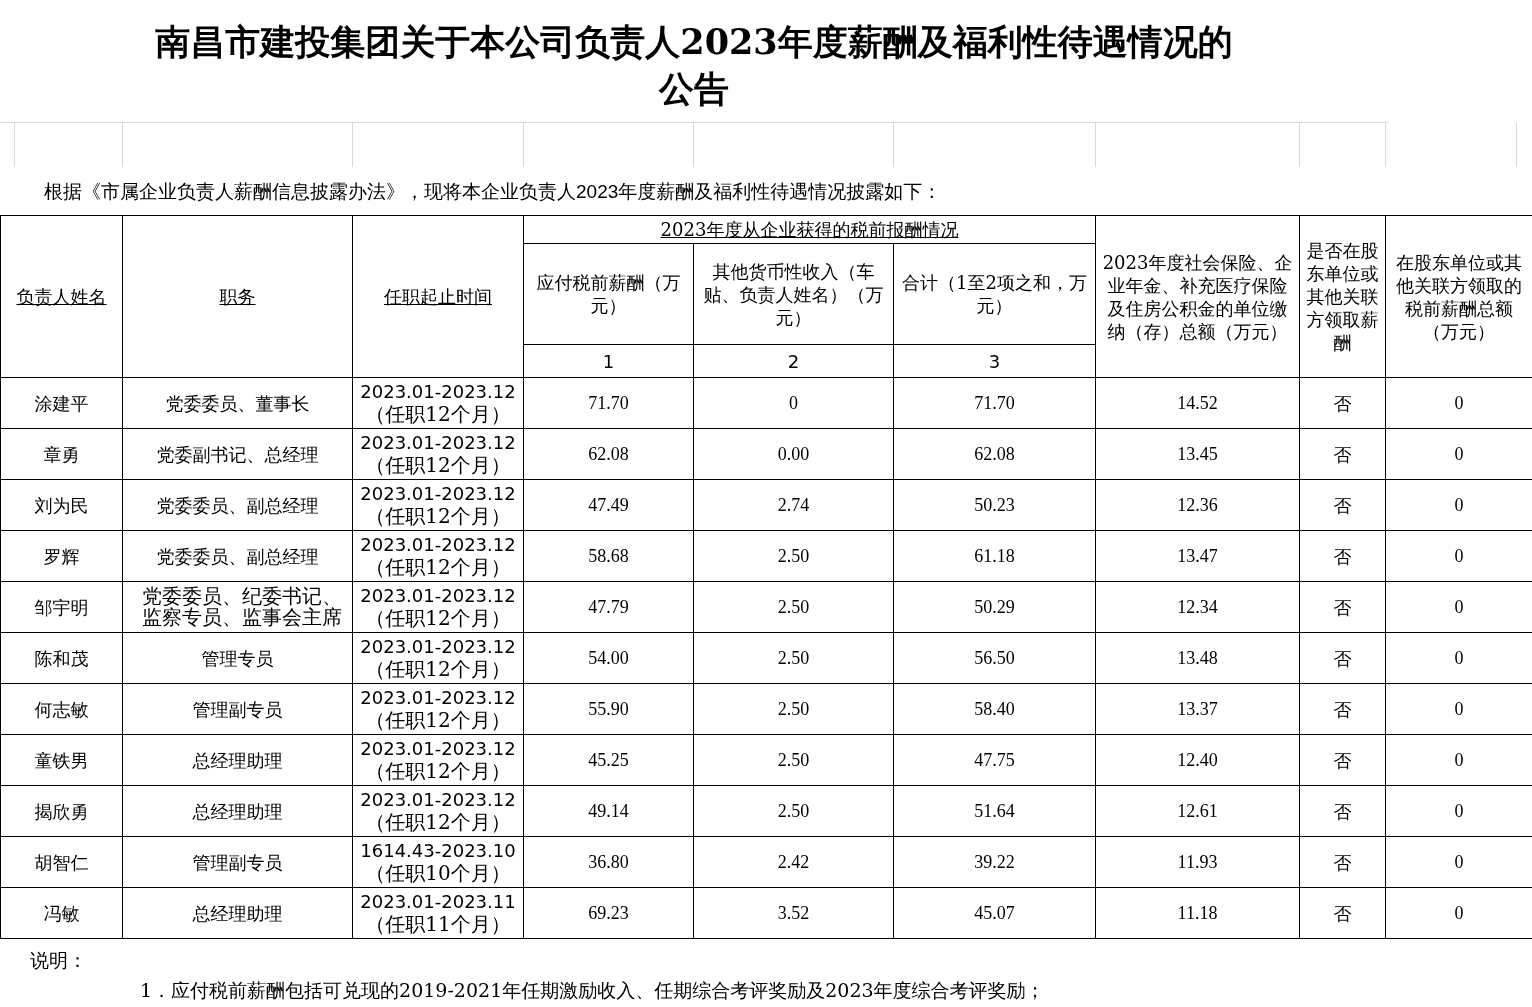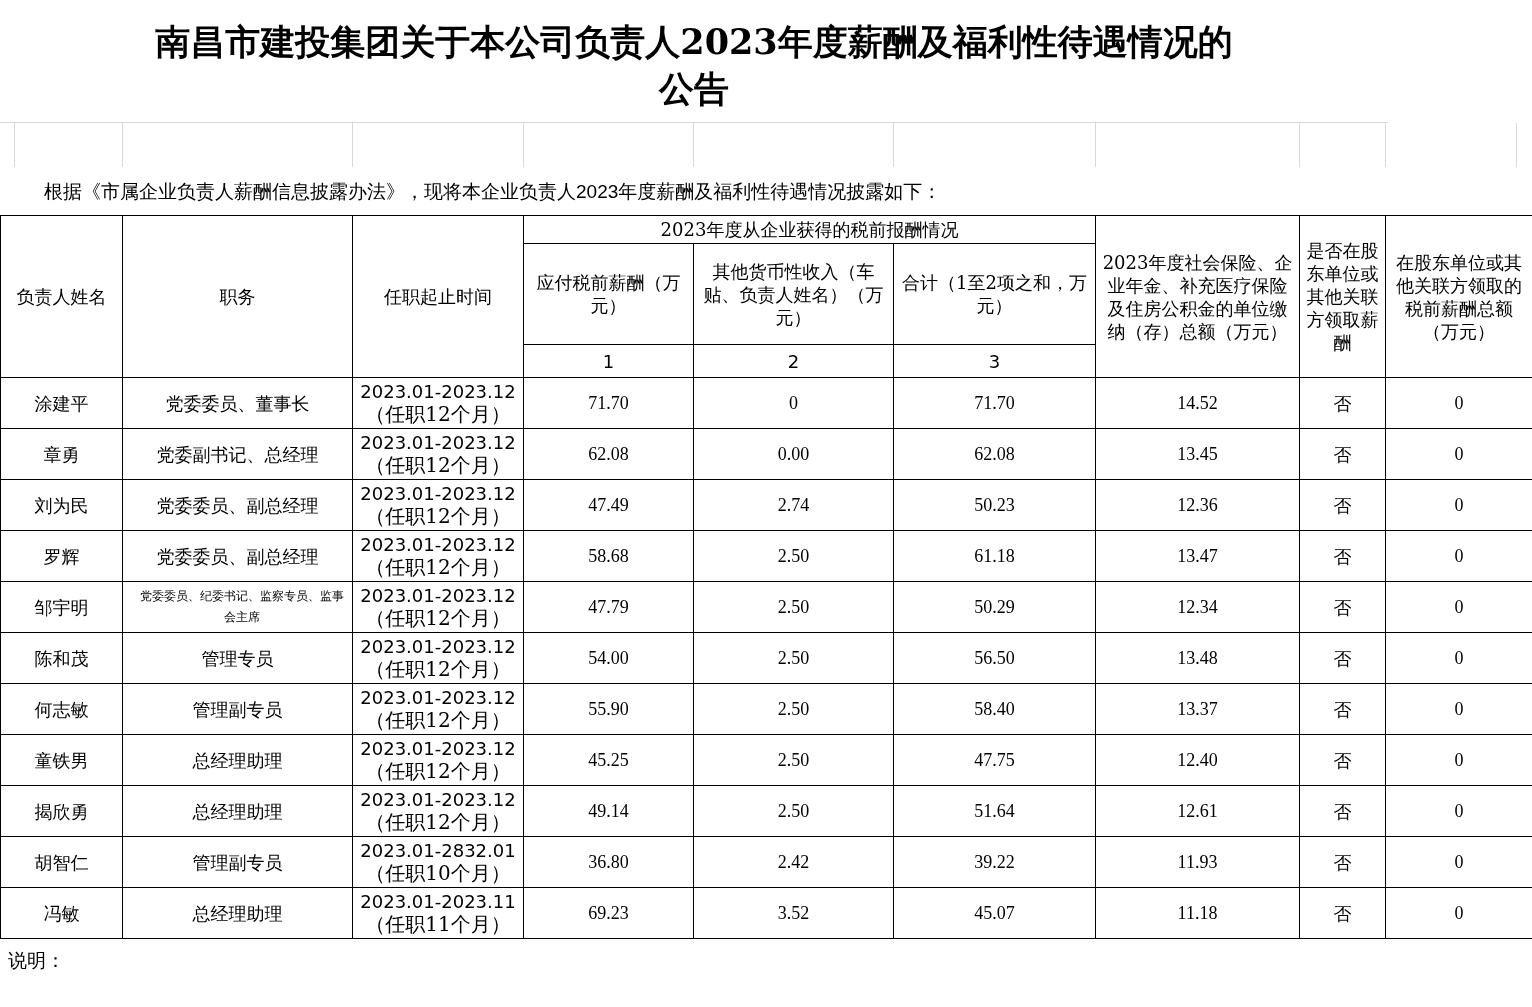--- a/index.html
+++ b/index.html
@@ -57,53 +57,54 @@
     border: 1px solid #000000;
     text-align: center;
     vertical-align: middle;
     font-weight: normal;
     font-size: 18px;
     padding: 2px 3px;
     line-height: 23px;
   }
   td.hdr {
     font-size: 19px;
+    text-decoration: underline;
   }
   td.hdr-small {
     font-size: 17px;
     line-height: 22px;
   }
   td.num {
     font-family: Liberation Serif, serif;
     font-size: 17px;
   }
   td.name {
     font-size: 19px;
   }
   td.post {
     font-size: 18px;
   }
   td.post.tight {
-    font-size: 12px;
+    font-size: 20px;
     line-height: 21px;
     padding-left: 12px;
   }
   td.period {
     font-family: "DejaVu Sans", "Liberation Sans", sans-serif;
     font-size: 16px;
     line-height: 21px;
   }
   td.period .cn {
     font-family: "DejaVu Serif", "Liberation Serif", serif;
     font-size: 20px;
   }
   .notes {
     font-family: "DejaVu Serif", "Liberation Serif", serif;
     font-size: 19px;
-    padding-left: 8px;
+    padding-left: 30px;
     padding-top: 6px;
     line-height: 30px;
   }
   .notes .item {
     padding-left: 110px;
   }
   .idxrow td {
     font-family: "DejaVu Sans", "Liberation Sans", sans-serif;
     font-size: 17px;
     height: 28px;
@@ -296,21 +297,21 @@
         <td class="num">51.64</td>
         <td class="num">12.61</td>
         <td class="post">否</td>
         <td class="num">0</td>
       </tr>
 
       <tr>
         <td class="name">胡智仁</td>
         <td class="post">管理副专员</td>
         <td class="period">
-          <span>2023.01-2832.01</span><br>
+          <span>1614.43-2023.10</span><br>
           <span class="cn">（任职10个月）</span>
         </td>
         <td class="num">36.80</td>
         <td class="num">2.42</td>
         <td class="num">39.22</td>
         <td class="num">11.93</td>
         <td class="post">否</td>
         <td class="num">0</td>
       </tr>
 
@@ -326,15 +327,16 @@
         <td class="num">45.07</td>
         <td class="num">11.18</td>
         <td class="post">否</td>
         <td class="num">0</td>
       </tr>
     </tbody>
   </table>
 
   <div class="notes">
     <div>说明：</div>
+    <div class="item">1．应付税前薪酬包括可兑现的2019-2021年任期激励收入、任期综合考评奖励及2023年度综合考评奖励；</div>
   </div>
 
 </div>
 
 </body></html>

